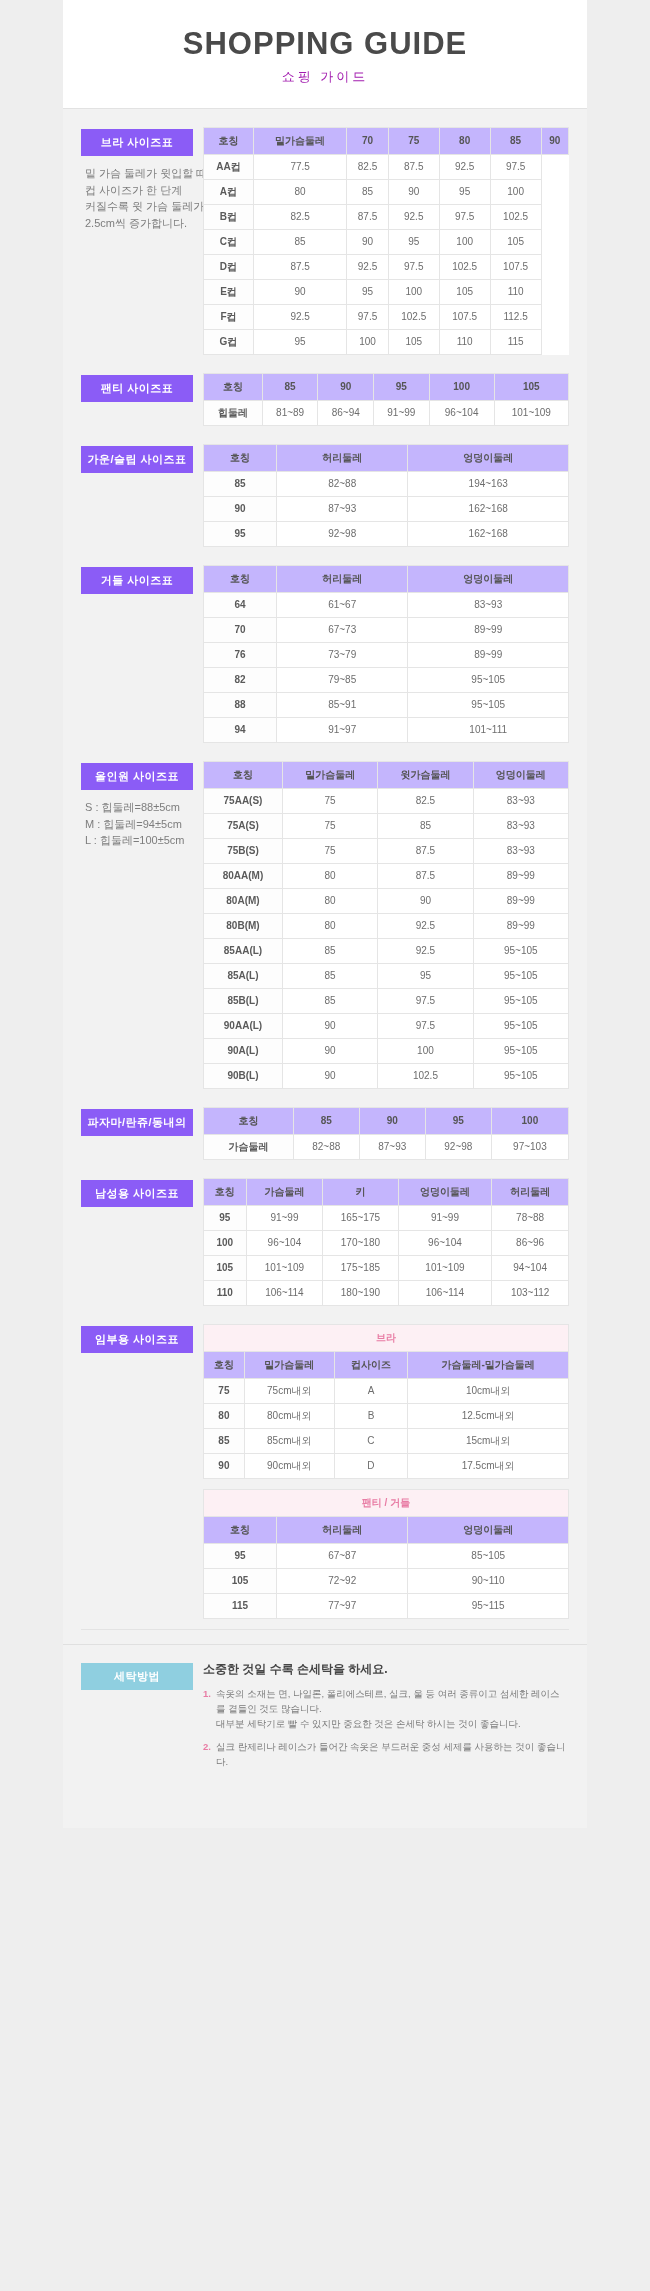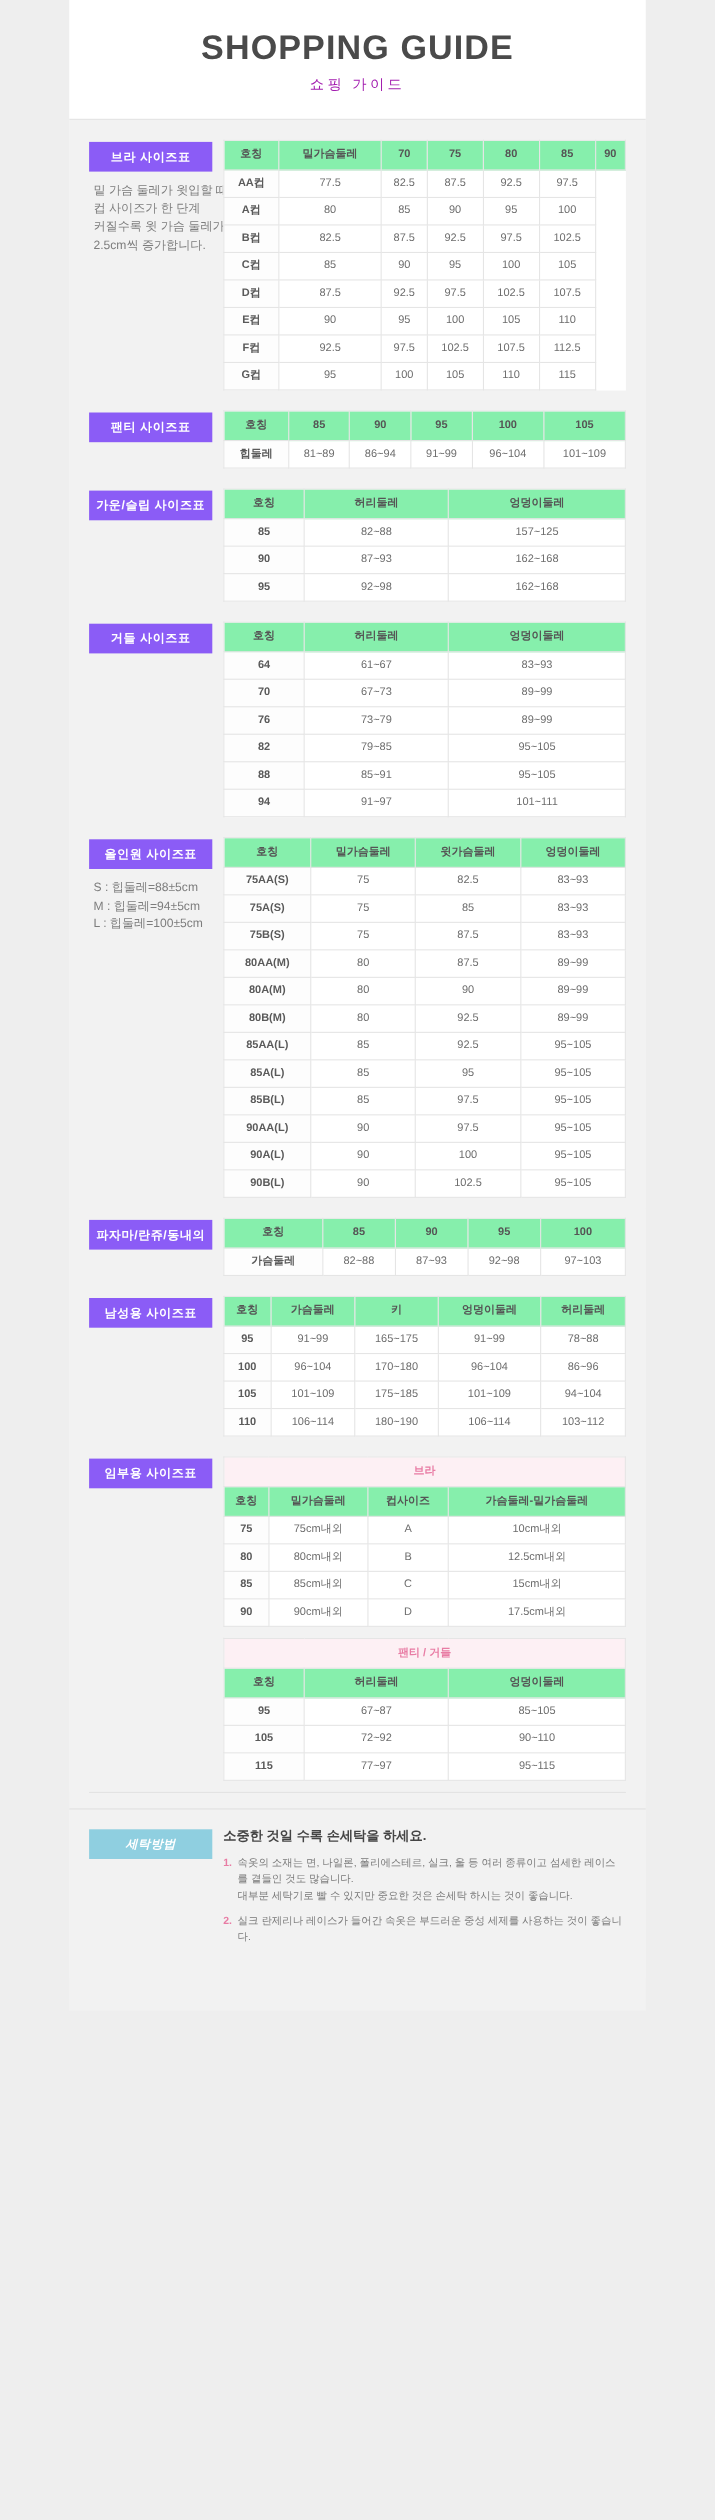--- a/index.html
+++ b/index.html
@@ -53,21 +53,21 @@
   .sec-label {
     display: block;
     background: #8b5cf6;
     color: #ffffff;
     font-size: 11px;
     font-weight: bold;
     text-align: center;
     padding: 6px 0 6px 0;
     letter-spacing: 0.5px;
   }
-  .sec-label.blue { background: #8fcfe0; font-style: italic; }
+  .sec-label.blue { background: #8fcfe0; }
   .note {
     font-size: 11px;
     line-height: 1.5;
     color: #7d7d7d;
     margin-top: 9px;
     padding-left: 4px;
   }
   .note div { white-space: nowrap; }
   .table-col {
     flex: 1 1 auto;
@@ -82,21 +82,21 @@
     color: #6d6d6d;
   }
   table.sz th, table.sz td {
     border: 1px solid #e5e5e5;
     text-align: center;
     padding: 6px 2px;
     font-weight: normal;
     line-height: 1.2;
   }
   table.sz thead th {
-    background: #86efac;
+    background: #c4b5fd;
     color: #555;
     font-weight: bold;
     font-size: 10px;
     padding: 7px 2px;
   }
   table.sz tbody td:first-child {
     color: #5a5a5a;
   }
   table.sz .rowhead {
     background: #fdfdfd;
@@ -283,21 +283,21 @@
           <tr>
             <th>호칭</th>
             <th>허리둘레</th>
             <th>엉덩이둘레</th>
           </tr>
         </thead>
         <tbody>
           <tr>
             <td class="rowhead">85</td>
             <td>82~88</td>
-            <td>157~125</td>
+            <td>194~163</td>
           </tr>
           <tr>
             <td class="rowhead">90</td>
             <td>87~93</td>
             <td>162~168</td>
           </tr>
           <tr>
             <td class="rowhead">95</td>
             <td>92~98</td>
             <td>162~168</td>

